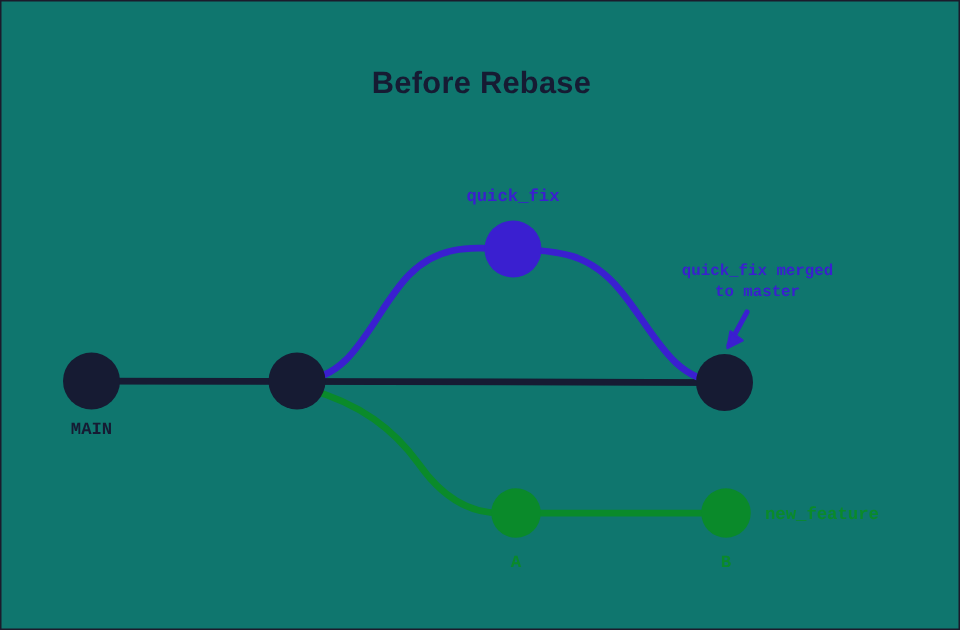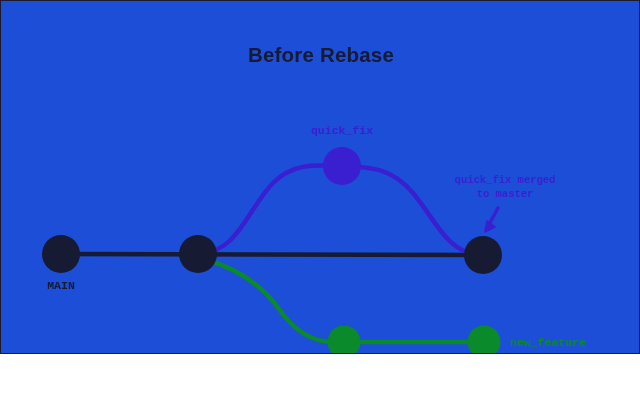--- a/index.html
+++ b/index.html
@@ -4,22 +4,22 @@
 <title>Before Rebase</title>
 <style>
   html, body {
     margin: 0;
     padding: 0;
     background: #ffffff;
   }
   #canvas {
     position: relative;
     width: 640px;
-    height: 354px;
-    background: #1d4ed8;
+    height: 420px;
+    background: #0f766e;
     border: 1.5px solid #1b1b2b;
     box-sizing: border-box;
     overflow: hidden;
     font-family: "Liberation Sans", sans-serif;
   }
   #diagram-svg {
     position: absolute;
     left: 0;
     top: 0;
     width: 640px;

